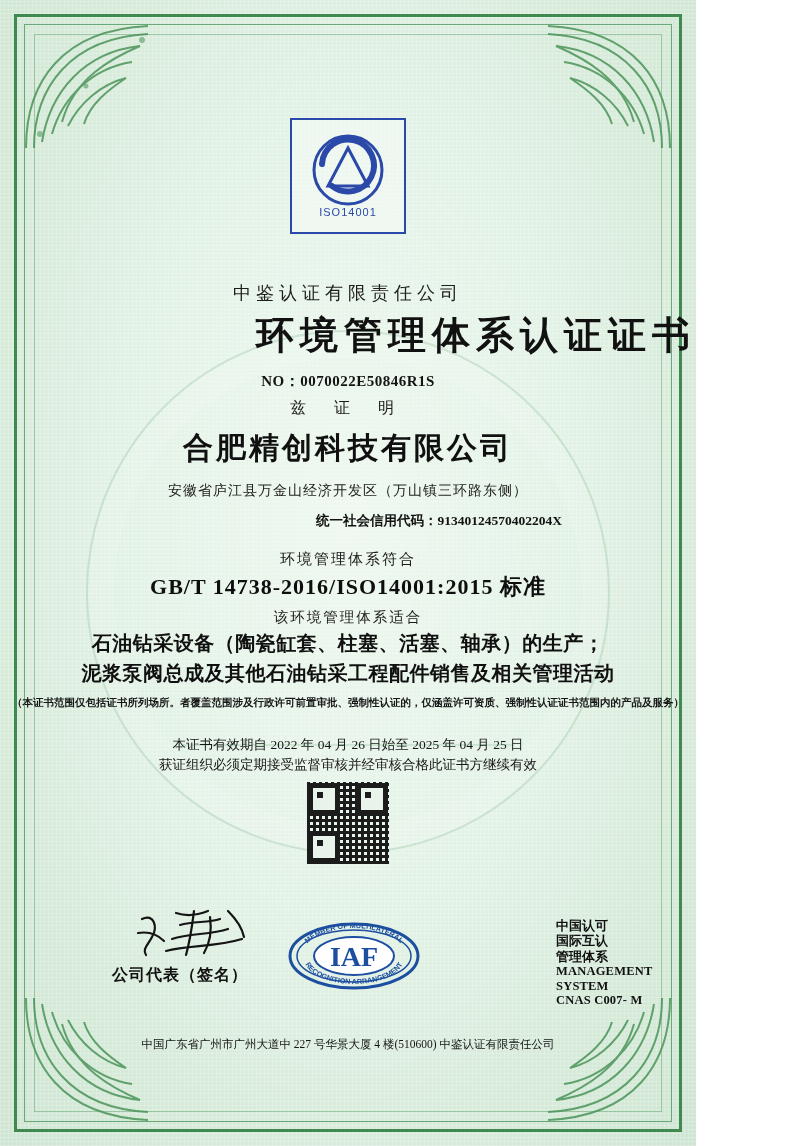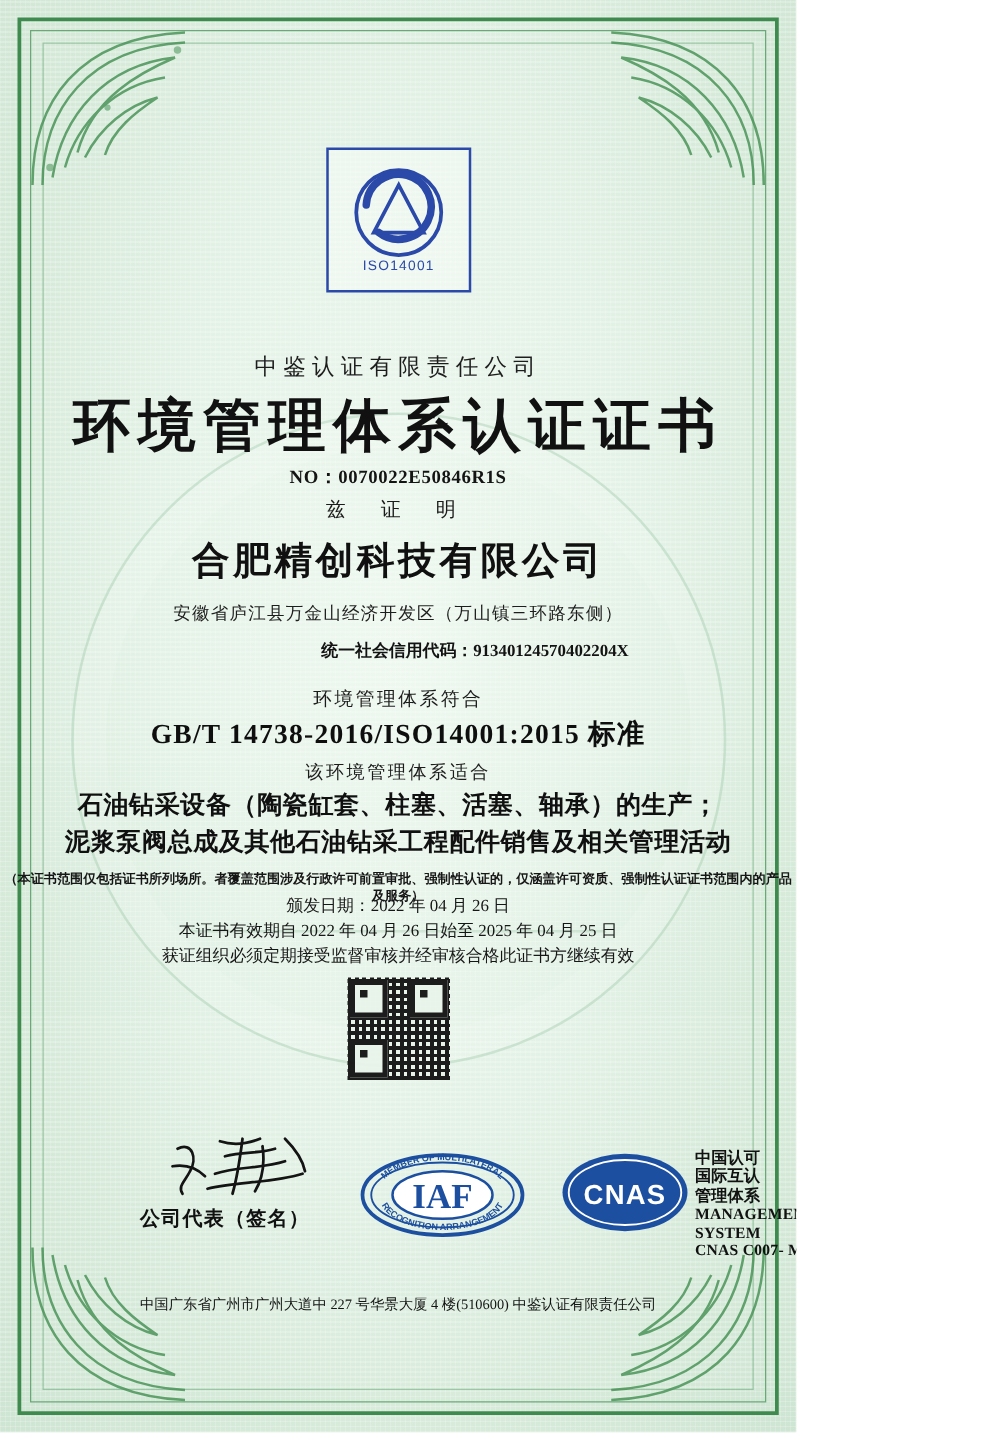--- a/index.html
+++ b/index.html
@@ -5,21 +5,21 @@
   html, body {
     margin: 0;
     padding: 0;
     background: #ffffff;
   }
   body {
     font-family: "Liberation Serif", serif;
   }
   .cert {
     position: relative;
-    width: 637px;
+    width: 696px;
     height: 1146px;
     overflow: hidden;
     background:
       radial-gradient(ellipse at 50% 45%, #eef8ef 0%, #e3f2e6 45%, #d6ead9 75%, #cfe5d3 100%);
   }
   
   .texture {
     position: absolute;
     inset: 0;
     background-image:
@@ -109,23 +109,24 @@
     font-size: 18px;
     letter-spacing: 5px;
     color: #1d1d1d;
   }
   .main-title {
     position: absolute;
     top: 310px;
     left: 0; right: 0;
     font-family: Liberation Serif, serif;
     font-weight: bold;
-    font-size: 46px;
+    font-size: 38px;
     letter-spacing: 6px;
     color: #111;
+    text-align: right;
   }
   .cert-no {
     position: absolute;
     top: 372px;
     left: 0; right: 0;
     font-size: 15px;
     font-weight: bold;
     letter-spacing: 0.5px;
     color: #141414;
   }
@@ -402,21 +403,20 @@
     <div class="hereby">兹 证 明</div>
     <div class="company">合肥精创科技有限公司</div>
     <div class="address">安徽省庐江县万金山经济开发区（万山镇三环路东侧）</div>
     <div class="credit-code">统一社会信用代码：91340124570402204X</div>
     <div class="conform">环境管理体系符合</div>
     <div class="standard">GB/T 14738-2016/ISO14001:2015  标准</div>
     <div class="scope-lead">该环境管理体系适合</div>
     <div class="scope1">石油钻采设备（陶瓷缸套、柱塞、活塞、轴承）的生产；</div>
     <div class="scope2">泥浆泵阀总成及其他石油钻采工程配件销售及相关管理活动</div>
     <div class="note">（本证书范围仅包括证书所列场所。者覆盖范围涉及行政许可前置审批、强制性认证的，仅涵盖许可资质、强制性认证证书范围内的产品及服务）</div>
-    <div class="issue-date">颁发日期：2022 年 04 月 26 日</div>
     <div class="valid-range">本证书有效期自 2022 年 04 月 26 日始至 2025 年 04 月 25 日</div>
     <div class="surveil">获证组织必须定期接受监督审核并经审核合格此证书方继续有效</div>
 
     <div class="qr">
       <div class="fp a"></div>
       <div class="fp b"></div>
       <div class="fp c"></div>
     </div>
 
     <div class="signature">
@@ -446,27 +446,20 @@
         <path id="iafBot" d="M16 36 a50 26 0 0 0 100 0" fill="none"></path>
         <text font-family="Liberation Sans, sans-serif" font-size="7.2" font-weight="bold" fill="#1d4fa0">
           <textPath href="#iafTop" startOffset="50%" text-anchor="middle">MEMBER OF MULTILATERAL</textPath>
         </text>
         <text font-family="Liberation Sans, sans-serif" font-size="7.2" font-weight="bold" fill="#1d4fa0">
           <textPath href="#iafBot" startOffset="50%" text-anchor="middle">RECOGNITION ARRANGEMENT</textPath>
         </text>
       </svg>
     </div>
 
-    <div class="cnas">
-      <svg viewBox="0 0 104 68" xmlns="http://www.w3.org/2000/svg">
-        <ellipse cx="52" cy="34" rx="50" ry="31" fill="#1d4fa0"></ellipse>
-        <ellipse cx="52" cy="34" rx="45" ry="26" fill="none" stroke="#ffffff" stroke-width="1.5"></ellipse>
-        <text x="52" y="43" text-anchor="middle" font-family="Liberation Sans, sans-serif" font-weight="bold" font-size="22" fill="#ffffff" letter-spacing="1">CNAS</text>
-      </svg>
-    </div>
 
     <div class="cnas-text">
       <div class="cn">中国认可</div>
       <div class="cn">国际互认</div>
       <div class="cn">管理体系</div>
       <div class="en">MANAGEMENT SYSTEM</div>
       <div class="en">CNAS C007- M</div>
     </div>
 
     <div class="footer">

